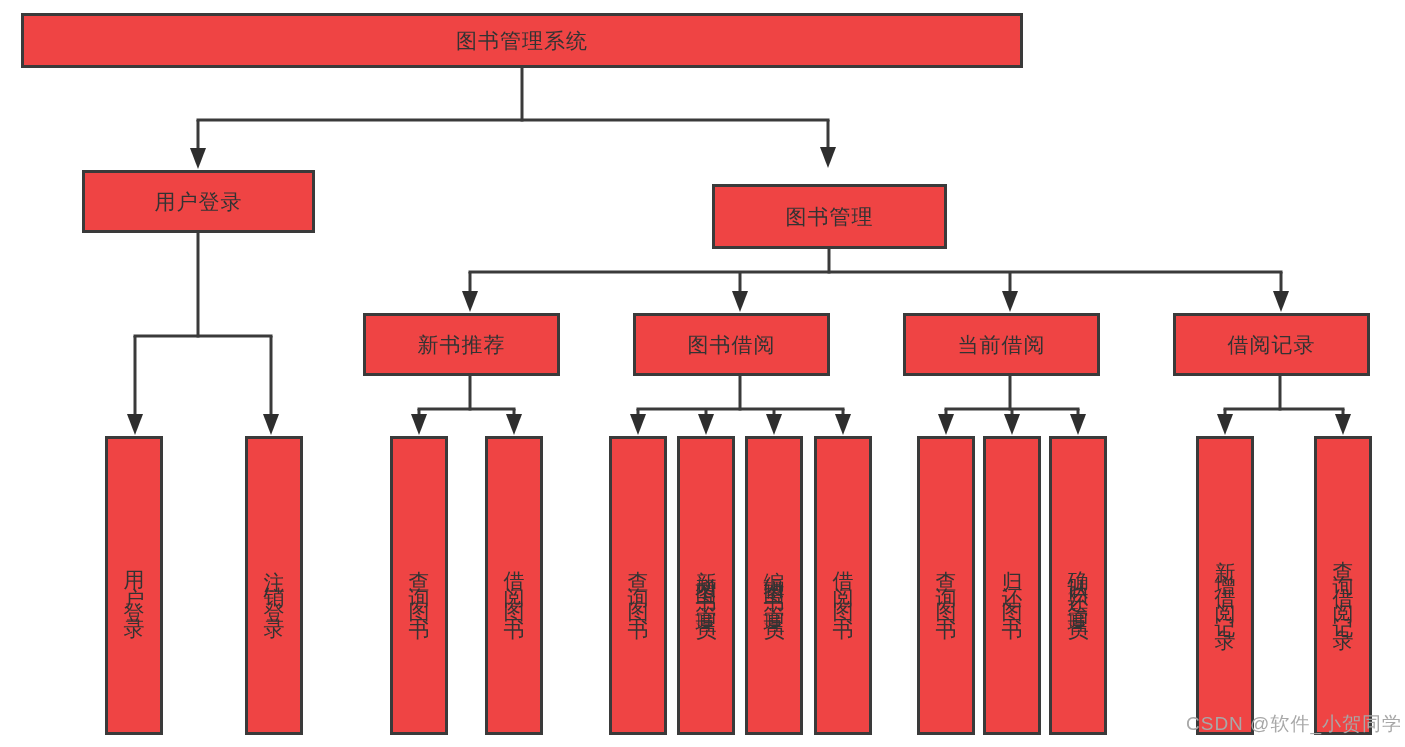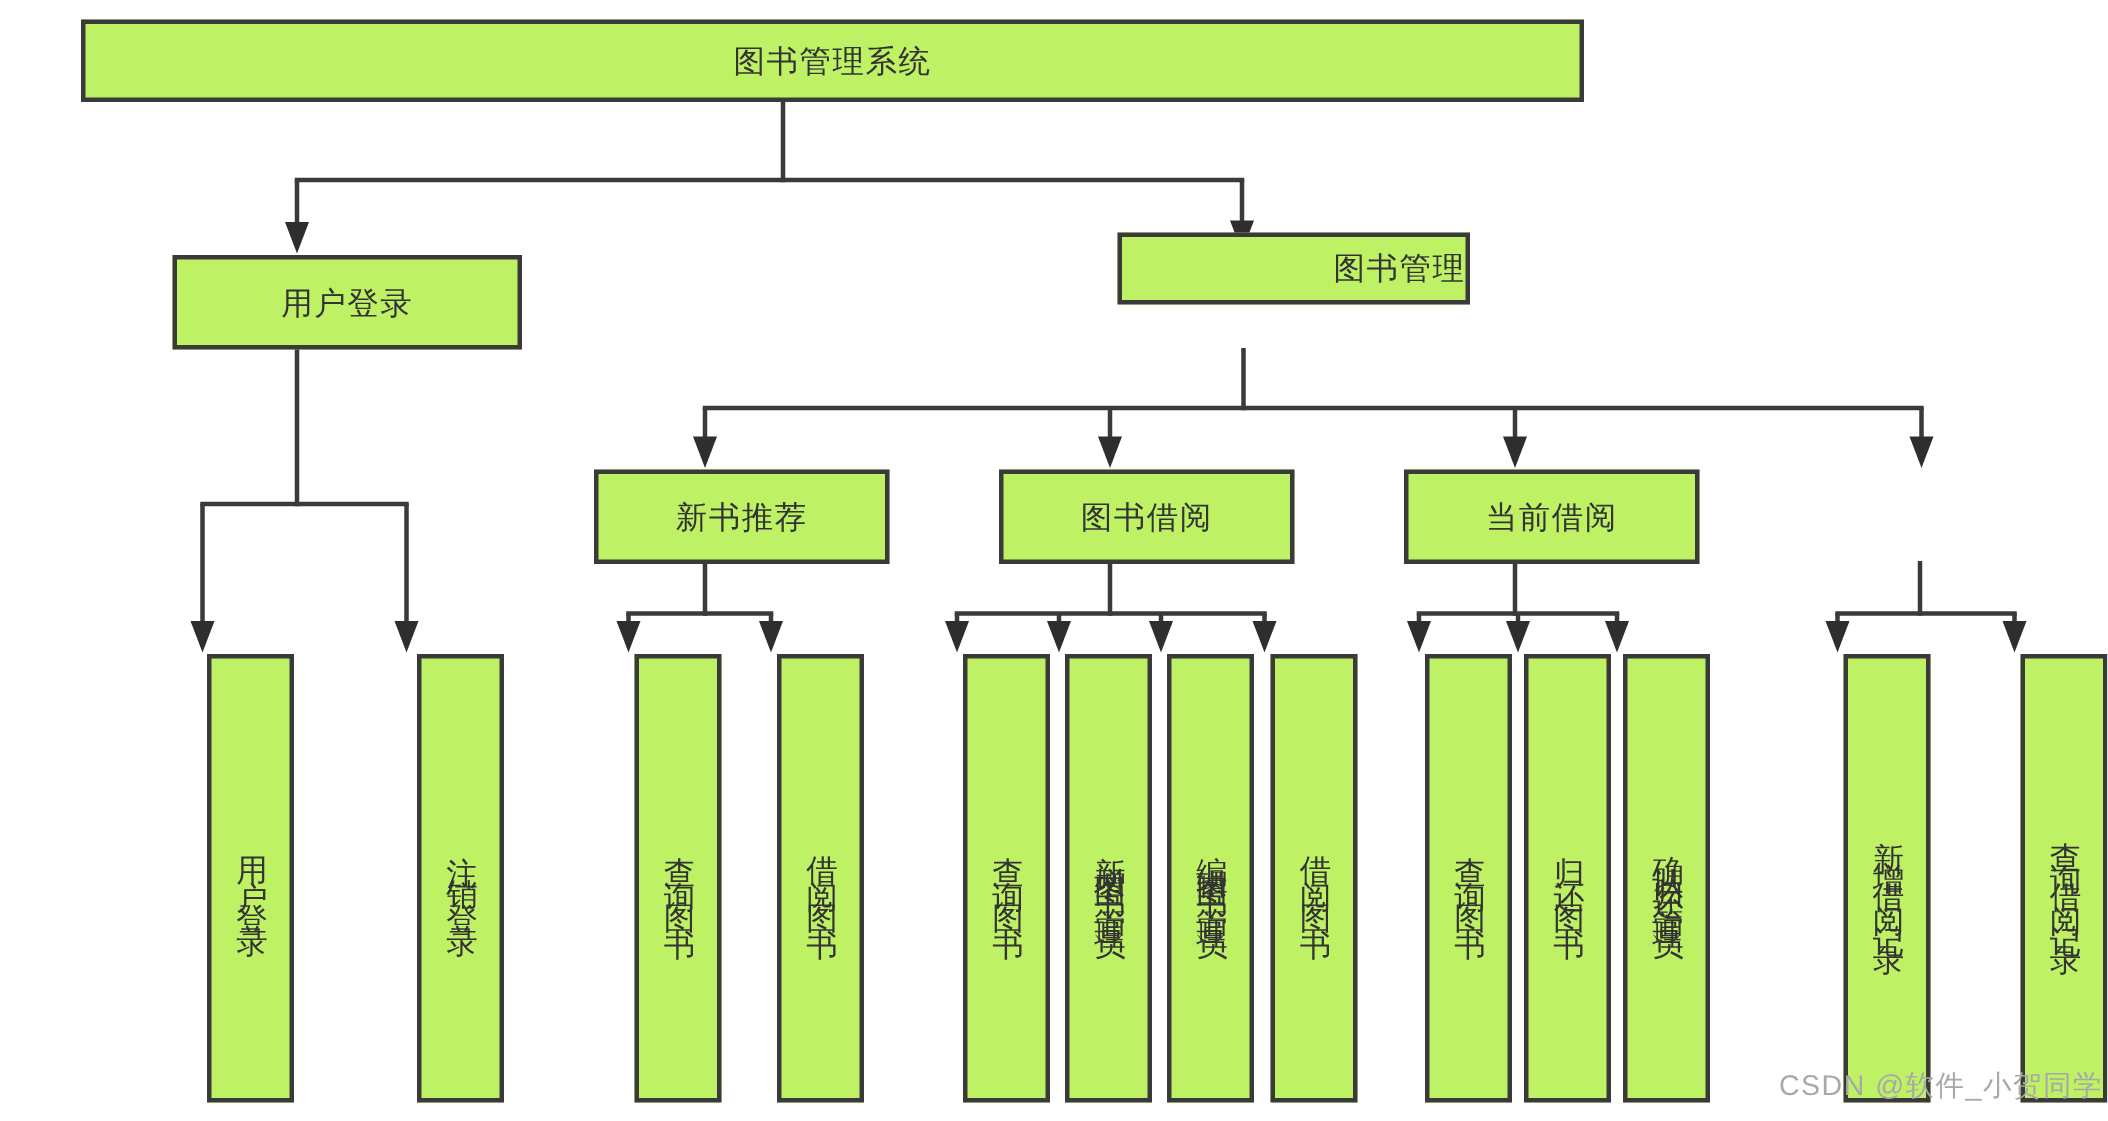--- a/index.html
+++ b/index.html
@@ -14,32 +14,31 @@
   #connectors {
     position: absolute;
     left: 0; top: 0;
     width: 1405px; height: 747px;
     z-index: 0;
   }
   .node {
     position: absolute;
     box-sizing: border-box;
     border: 3px solid #3a3a3a;
-    background: #bef264;
+    background: #ef4444;
     display: flex;
     align-items: center;
     justify-content: center;
     color: #333333;
     z-index: 1;
-    margin-left: 33px;
   }
   .node-h { font-size: 21px; letter-spacing: 1px; }
   .node-root   { left: 21px;   top: 13px;  width: 1002px; height: 55px; }
   .node-l2a    { left: 82px;   top: 170px; width: 233px;  height: 63px; }
-  .node-l2b    { left: 712px;  top: 155px; width: 235px;  height: 48px; justify-content: flex-end; }
+  .node-l2b    { left: 712px;  top: 184px; width: 235px;  height: 65px; }
   .node-l3     { top: 313px; width: 197px; height: 63px; }
   .leaf {
     top: 436px;
     width: 58px;
     height: 299px;
     font-size: 21px;
   }
   .leaf span {
     writing-mode: vertical-rl;
     text-orientation: mixed;
@@ -145,20 +144,23 @@
 
   <div class="node node-l3 node-h" style="left:363px">
     <span>新书推荐</span>
   </div>
   <div class="node node-l3 node-h" style="left:903px">
     <span>当前借阅</span>
   </div>
   <div class="node node-l3 node-h" style="left:633px">
     <span>图书借阅</span>
   </div>
+  <div class="node node-l3 node-h" style="left:1173px">
+    <span>借阅记录</span>
+  </div>
 
   <div class="node leaf short" style="left:105px">
       <span>用户登录</span>
     </div>
   <div class="node leaf short" style="left:245px">
       <span>注销登录</span>
     </div>
   <div class="node leaf short" style="left:390px">
       <span>查询图书</span>
     </div>

